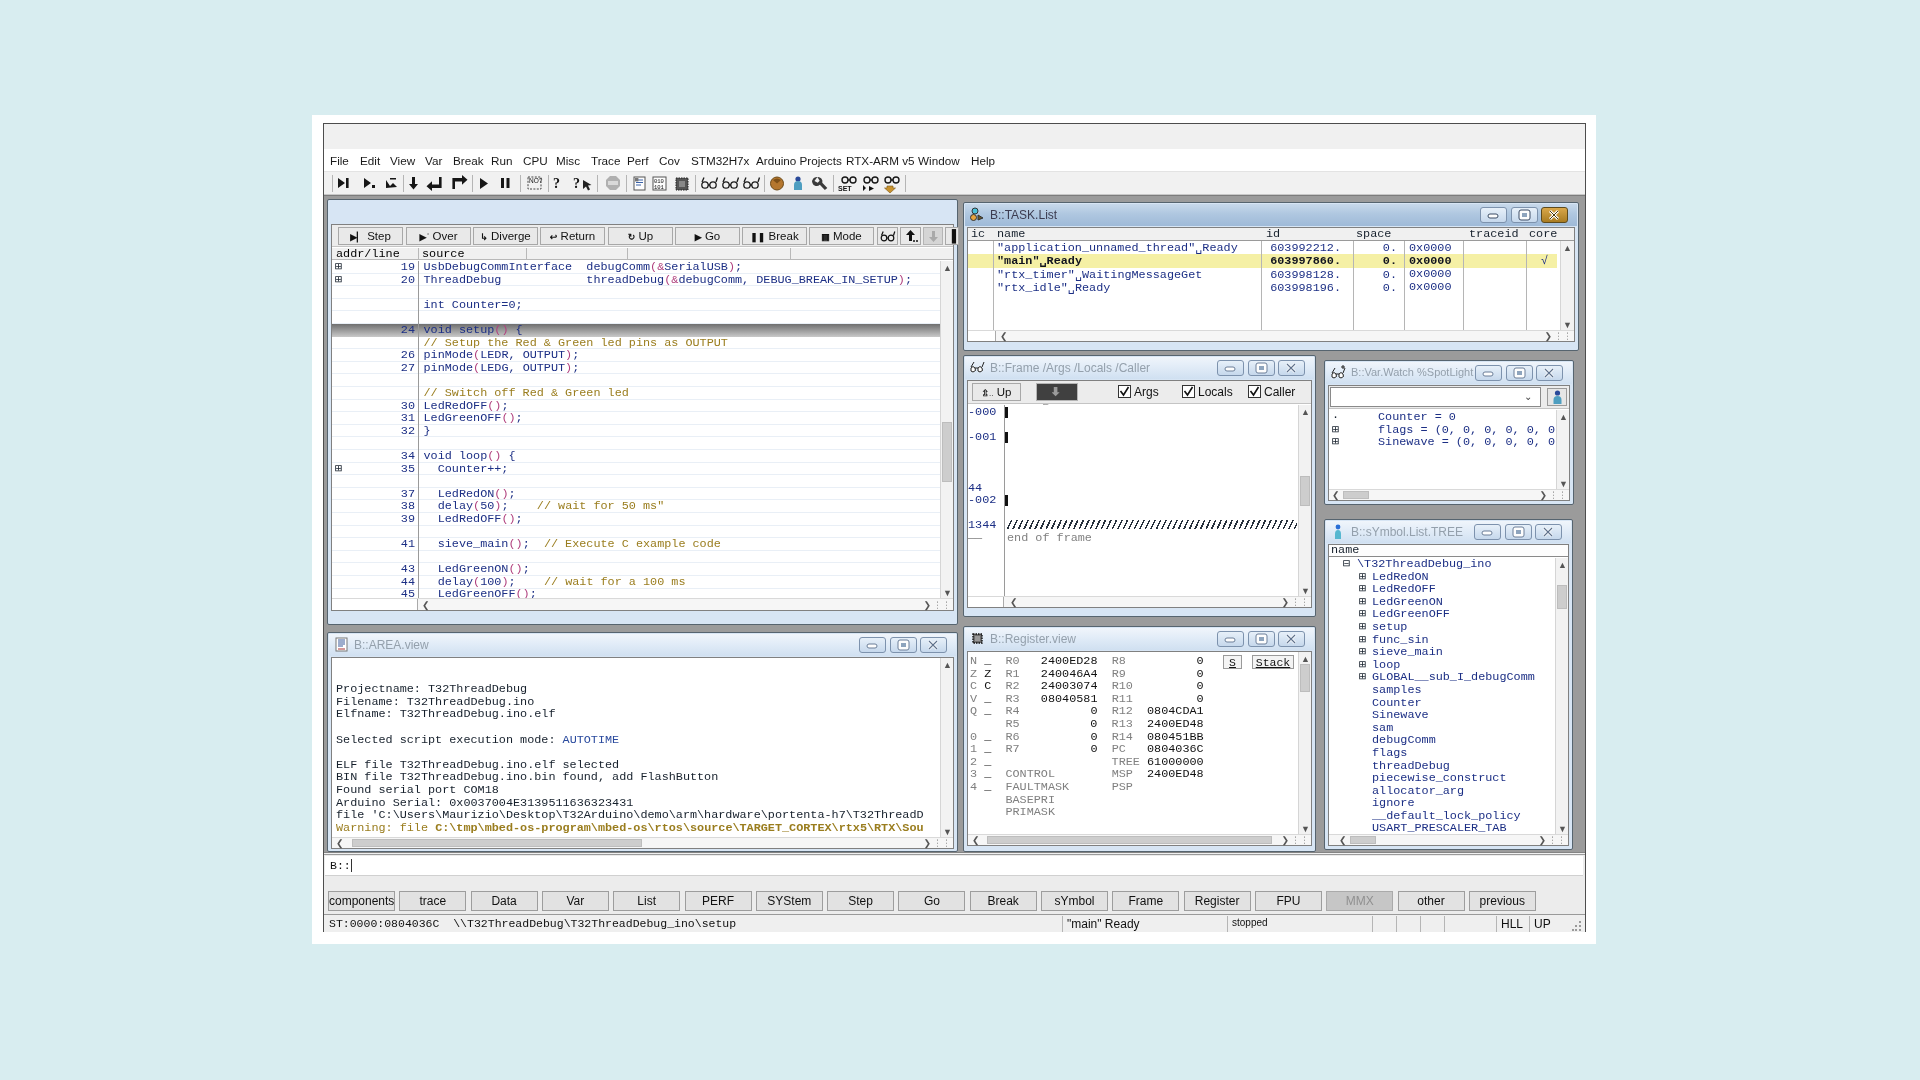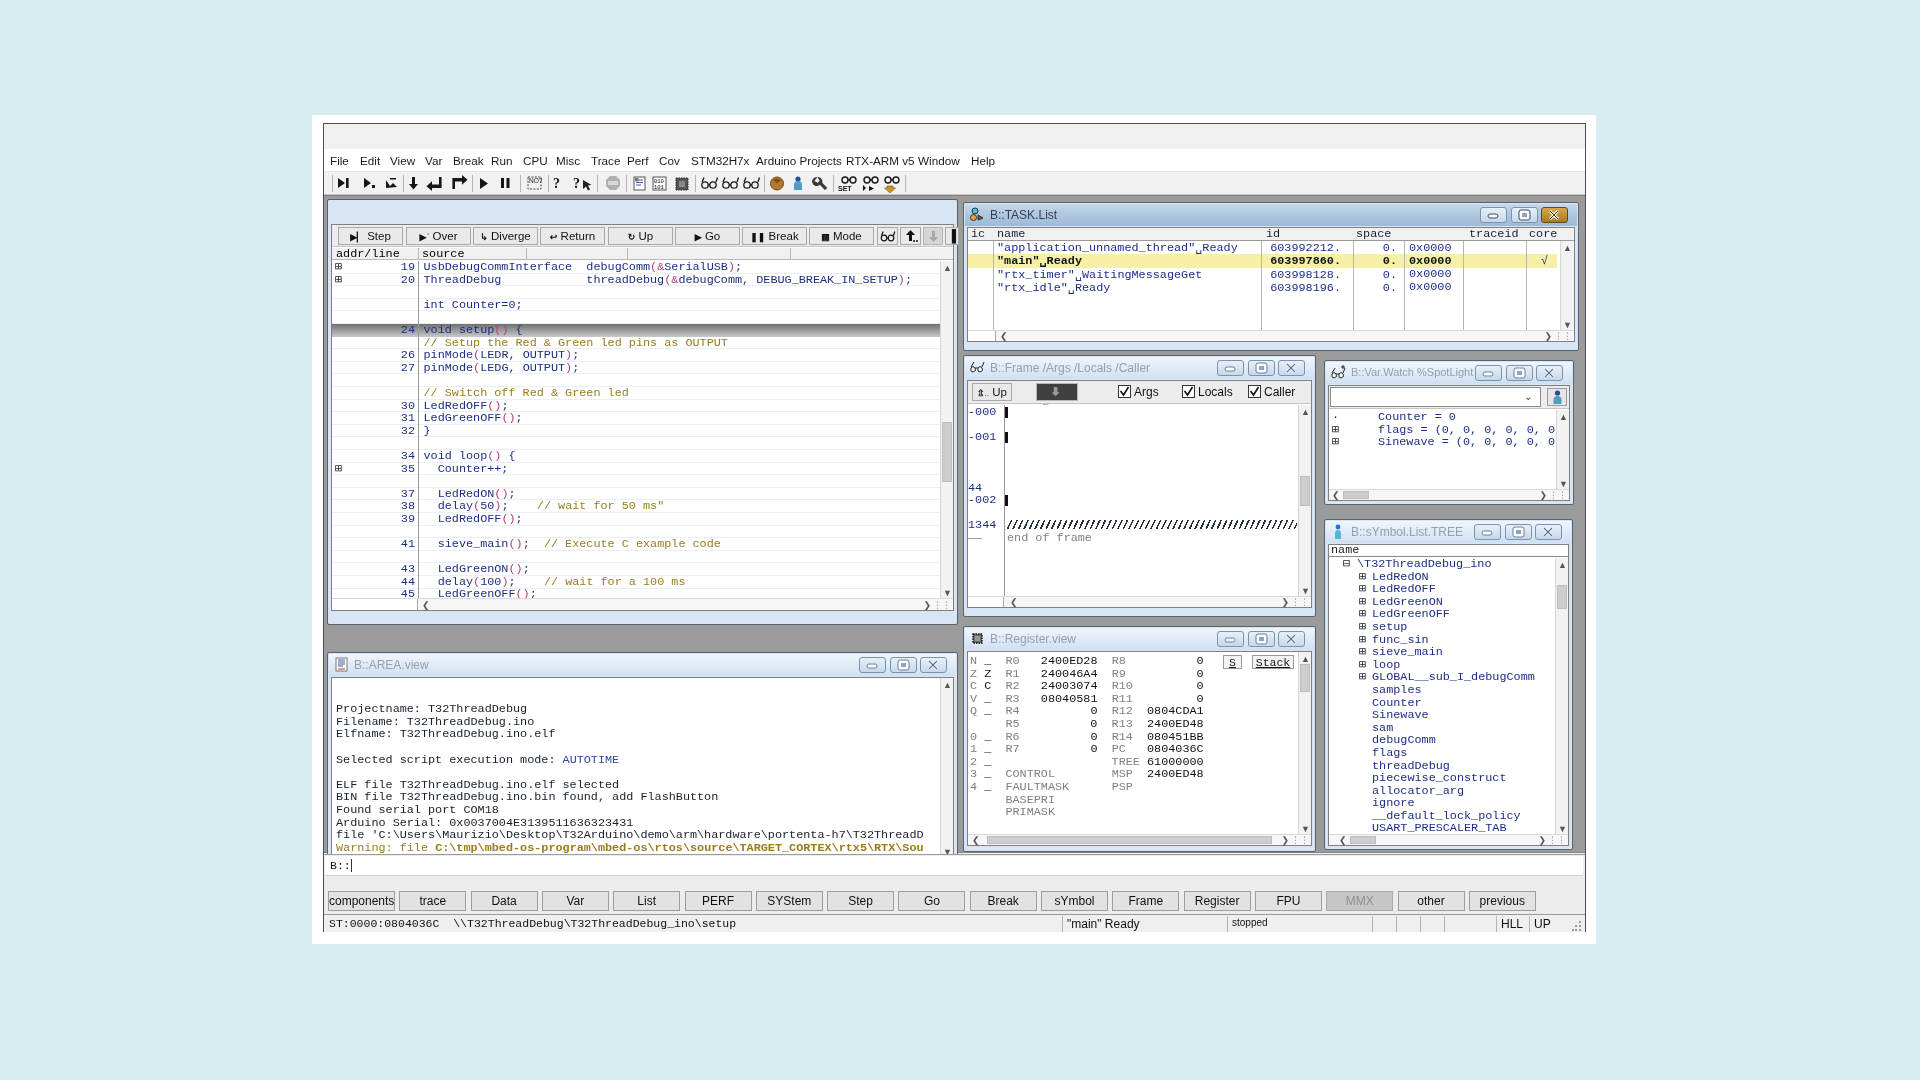--- a/index.html
+++ b/index.html
@@ -376,21 +376,21 @@
       <span class="wbtn" style="right:9px">
           <svg width="25" height="14">
             <path d="M8 3 L16 11 M16 3 L8 11" stroke="#fdfdfd" stroke-width="2.6"></path>
             <path d="M8 3 L16 11 M16 3 L8 11" stroke="#5d708c" stroke-width="1.1"></path>
           </svg>
         </span>
     </div>
     <div class="wb" style="top:24px;bottom:8px">
 
       <div style="position:absolute;left:0;top:0;right:0;height:23px;background:#ececec;border-bottom:1px solid #c4c4c4;">
-        <span class="lbt" style="left:4px;top:2px;width:40px"><b>⇫</b><span style="font-size:8px">..</span> Up</span>
+        <span class="lbt" style="left:4px;top:2px;width:49px"><b>⇫</b><span style="font-size:8px">..</span> Up</span>
         <span class="lbt" style="left:68px;top:2px;width:42px;background:#404040;color:#9b9b9b;border-color:#b5b5b5"><svg width="10" height="12" style="vertical-align:-2px">
               <path d="M2 1 h4 v6 h2.5 l-4.5,4.5 -4.5,-4.5 H2 z" fill="#9b9b9b" transform="scale(0.9)"></path>
             </svg> Down</span>
         <span class="fcb" style="left:150px"><svg width="13" height="13">
               <rect x="0.5" y="0.5" width="12" height="12" fill="#fff" stroke="#333"></rect>
               <path d="M2.5 6 l3 4 5 -8" stroke="#111" stroke-width="1.6" fill="none"></path>
             </svg><i>Args</i></span>
         <span class="fcb" style="left:214px"><svg width="13" height="13">
               <rect x="0.5" y="0.5" width="12" height="12" fill="#fff" stroke="#333"></rect>
               <path d="M2.5 6 l3 4 5 -8" stroke="#111" stroke-width="1.6" fill="none"></path>
@@ -569,21 +569,21 @@
 
       <div style="position:absolute;left:0;bottom:0;height:11px;width:100%;background:#f6f6f6;border-top:1px solid #d9d9d9">
         <span class="sar" style="left:10px;top:0">❮</span>
         <span class="thumb" style="left:21px;top:1px;width:26px;height:8px"></span>
         <span class="sar" style="right:22px;top:0">❯</span>
         <span class="sar" style="right:2px;top:0;color:#888">⋮⋮</span>
       </div>
     </div>
   </div>
 
-  <div id="winArea" class="win" style="left:3px;top:528px;width:631px;height:220px;">
+  <div id="winArea" class="win" style="left:3px;top:508px;width:631px;height:220px;">
     <div class="wt wt-in">
       <svg class="ic" viewBox="0 0 15 15">
           <rect x="2" y="1" width="11" height="13" fill="#fff" stroke="#777"></rect>
           <path d="M4 3 h7 M4 5 h7 M4 7 h7 M4 9 h5" stroke="#3a5a9a"></path>
           <path d="M4 12 h7" stroke="#a33"></path>
         </svg>
       <span class="tt">B::AREA.view</span>
       <span class="wbtn" style="right:70px">
           <svg width="25" height="14">
             <rect x="7" y="6" width="10" height="4" rx="2" fill="#fdfdfd" stroke="#6c7f99"></rect>

